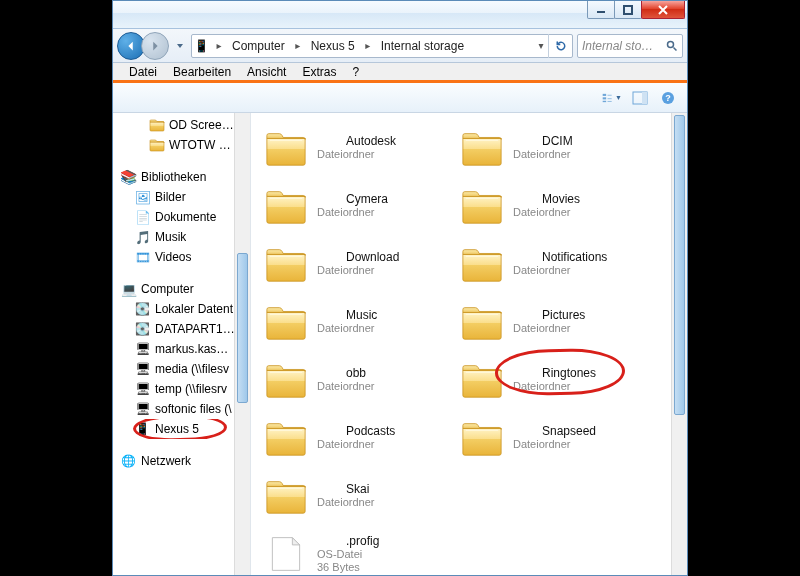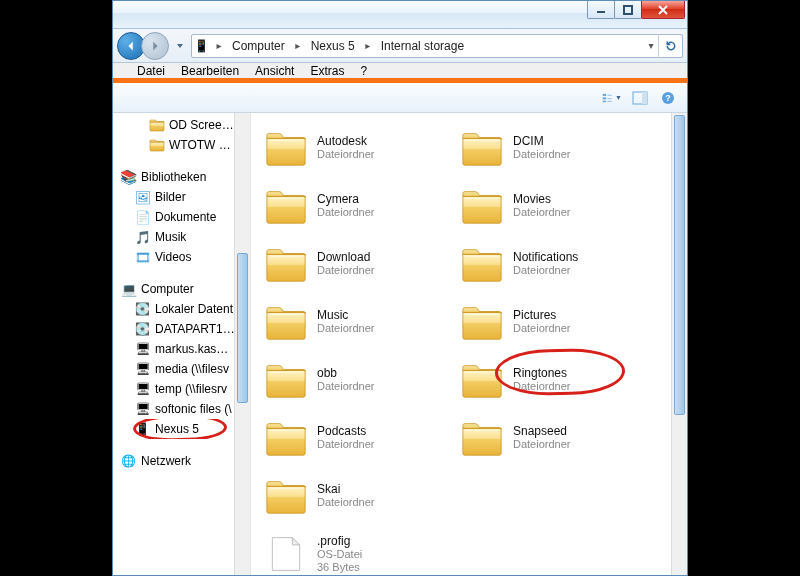--- a/index.html
+++ b/index.html
@@ -67,22 +67,22 @@
   .bc-refresh{width:24px;height:24px;border-left:1px solid #c4d0de;display:flex;align-items:center;justify-content:center;cursor:pointer;}
 
   .searchbox{
     width:106px;height:24px;background:#fff;border:1px solid #a7b8cc;border-radius:2px;
     display:flex;align-items:center;padding:0 4px;font-size:12px;color:#888;font-style:italic;
   }
   .searchbox svg{width:12px;height:12px;margin-left:auto;fill:none;stroke:#4a6a8a;stroke-width:2;}
 
   
   .menubar{
-    height:20px;background:#f0f0f0;border-bottom:5px solid #f97316;
-    display:flex;align-items:center;font-size:12px;padding:0 16px;
+    height:20px;background:#f0f0f0;border-bottom:3px solid #f97316;
+    display:flex;align-items:center;font-size:12px;padding:0 8px;
   }
   .menuitem{padding:0 8px;height:100%;display:flex;align-items:center;cursor:pointer;}
 
   
   .toolbar{
     height:30px;
     background:linear-gradient(to bottom,#fafdff,#e7f1fa);
     border-bottom:1px solid #c9d6e4;
     display:flex;align-items:center;padding:0 8px;font-size:12px;color:#1a3e6e;
   }
@@ -124,21 +124,21 @@
   .list-scrollthumb{position:absolute;left:2px;right:2px;top:2px;height:300px;background:linear-gradient(to right,#c5def3,#9fc8ea);border:1px solid #7ba8d0;border-radius:2px;}
   .list-grid{
     padding:6px 4px 6px 12px;
     display:grid;
     grid-template-columns: repeat(2, 190px);
     grid-auto-rows:58px;
     gap:0px 6px;
   }
   .cell{display:flex;align-items:center;gap:8px;font-size:12px;cursor:pointer;position:relative;}
   .cell .bigico{width:46px;height:46px;flex-shrink:0;display:flex;align-items:center;justify-content:center;}
-  .cell .txt .name{color:#111;}
+  .cell .txt .name{color:#111;margin-left:29px;}
   .cell .txt .sub{color:#888;font-size:11px;line-height:1.2;}
 
   
   .folder-svg{width:44px;height:40px;}
   .sm-folder-svg{width:16px;height:14px;}
 
 </style>
 </head>
 <body>
 
@@ -220,20 +220,27 @@
       <span style="flex:1"></span>
       <span class="bc-chev">▾</span>
       <div class="bc-refresh">
         <svg width="12" height="12" viewBox="0 0 16 16" fill="none" stroke="#2f6aa8" stroke-width="2">
             <path d="M3 8 a5 5 0 1 0 2 -4"></path>
             <path d="M3 2 L3 6 L7 6" fill="#2f6aa8"></path>
           </svg>
       </div>
     </div>
 
+    <div class="searchbox">
+      <span>Internal sto…</span>
+      <svg viewBox="0 0 16 16">
+          <circle cx="6" cy="6" r="4"></circle>
+          <path d="M10 10 L14 14"></path>
+        </svg>
+    </div>
   </div>
 
   <div class="menubar">
     <div class="menuitem">Datei</div>
     <div class="menuitem">Bearbeiten</div>
     <div class="menuitem">Ansicht</div>
     <div class="menuitem">Extras</div>
     <div class="menuitem">?</div>
   </div>
 

